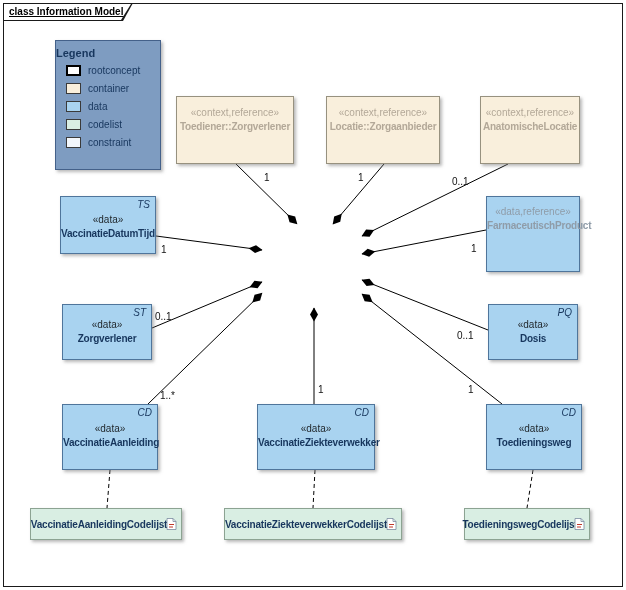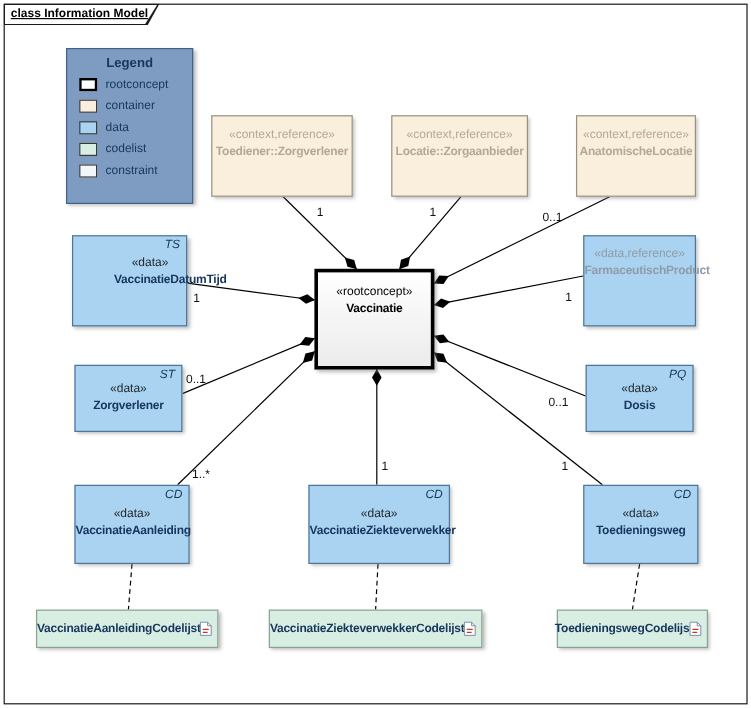--- a/index.html
+++ b/index.html
@@ -14,21 +14,21 @@
   .tab-bg { position:absolute; inset:0; background:#1a1a1a;
     clip-path:polygon(0 0, 100% 0, calc(100% - 10px) 100%, 0 100%); }
   .tab-fg { position:absolute; left:1px; top:1px; width:127px; height:16px; background:#ffffff;
     clip-path:polygon(0 0, 100% 0, calc(100% - 10px) 100%, 0 100%); }
   .tab-label { position:absolute; left:6px; top:3px; font-size:10px; font-weight:bold; color:#000;text-decoration:underline; }
 
   
   .legend { position:absolute; left:55px; top:40px; width:104px; height:128px;
     background:#7e9cc1; border:1px solid #44618a; z-index:2;
     box-shadow:2px 2px 3px rgba(120,120,120,.5); }
-  .legend-title { text-align:center; font-weight:bold; color:#17365d; font-size:11px; padding-top:6px; }
+  .legend-title { font-weight:bold; color:#17365d; font-size:11px; padding-top:6px; }
   .legend-item { display:flex; align-items:center; gap:7px; padding-left:10px; margin-top:5px; height:13px; }
   .legend-swatch { width:15px; height:11px; border:1px solid #3a3a3a; box-sizing:border-box; flex:0 0 auto; }
   .sw-rootconcept { background:#ffffff; border:2px solid #000; }
   .sw-container   { background:#f9efdc; }
   .sw-data        { background:#a9d3f0; }
   .sw-codelist    { background:#d9eee3; }
   .sw-constraint  { background:#f2f6fb; }
   .legend-label { font-size:10px; color:#17365d; }
 
   
@@ -121,26 +121,22 @@
   </div>
   <div class="node beige" style="left:326px;top:96px;width:114px;height:68px;padding-top:10px;">
     <div class="stereo">«context,reference»</div>
     <div class="nname">Locatie::Zorgaanbieder</div>
   </div>
   <div class="node beige" style="left:480px;top:96px;width:100px;height:68px;padding-top:10px;">
     <div class="stereo">«context,reference»</div>
     <div class="nname">AnatomischeLocatie</div>
   </div>
 
-  <div class="node root" style="left:262px;top:224px;width:100px;height:84px;padding-top:11px;">
-    <div class="stereo">«rootconcept»</div>
-    <div class="nname">Vaccinatie</div>
-  </div>
-
-  <div class="node blue" style="left:60px;top:196px;width:96px;height:76px;padding-top:17px;padding-left:34px;">
+
+  <div class="node blue" style="left:60px;top:196px;width:96px;height:58px;padding-top:17px;">
     <span class="dtype">TS</span>
     <div class="stereo">«data»</div>
     <div class="nname">VaccinatieDatumTijd</div>
   </div>
   <div class="node blue ref" style="left:486px;top:196px;width:94px;height:76px;padding-top:9px;">
     <div class="stereo">«data,reference»</div>
     <div class="nname">FarmaceutischProduct</div>
   </div>
   <div class="node blue" style="left:62px;top:304px;width:90px;height:56px;padding-top:14px;">
     <span class="dtype">ST</span>

